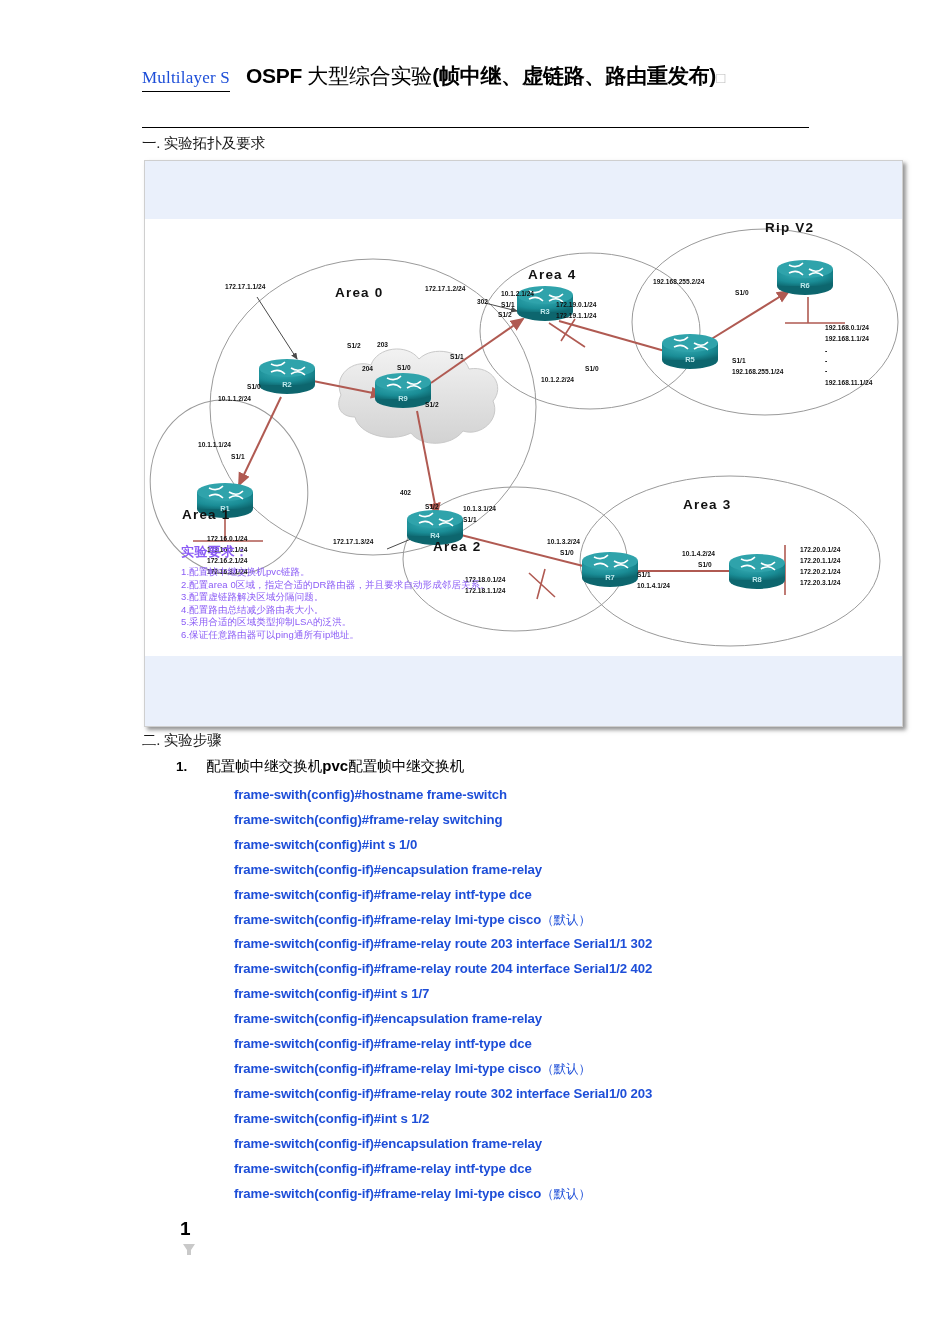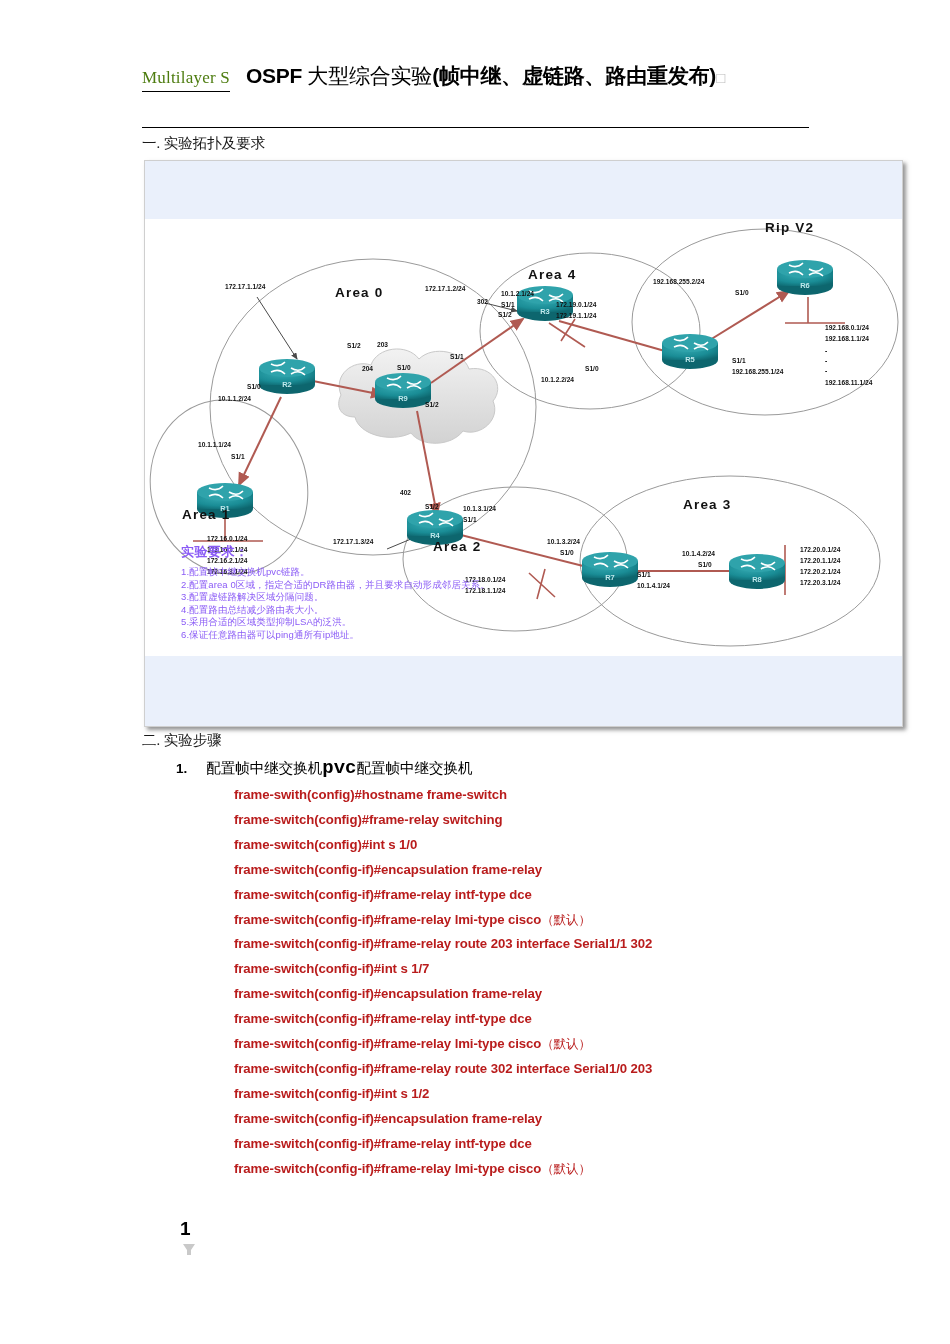--- a/index.html
+++ b/index.html
@@ -32,21 +32,21 @@
     left: 142px;
     top: 62px;
     width: 700px;
     height: 40px;
     display: flex;
     align-items: baseline;
   }
   .title-prefix {
     font-family: "Liberation Serif", serif;
     font-size: 17px;
-    color: #4d7c0f;
+    color: #1d4ed8;
     border-bottom: 1.5px solid #000;
     padding-bottom: 3px;
     letter-spacing: 0.2px;
     white-space: nowrap;
   }
   .title-main {
     font-family: "Liberation Sans", sans-serif;
     font-size: 21px;
     font-weight: bold;
     margin-left: 16px;
@@ -146,39 +146,39 @@
     top: 757px;
     font-size: 14.5px;
     white-space: nowrap;
   }
   .step-num-row b {
     font-family: "Liberation Sans", sans-serif;
     font-size: 13.5px;
   }
   .step-num-row .gap { display: inline-block; width: 19px; }
   .step-num-row .mono-b {
-    font-family: Liberation Mono, monospace;
+    font-family: Liberation Sans, sans-serif;
     font-weight: bold;
-    font-size: 19px;
+    font-size: 15px;
   }
 
   .cli-list {
     position: absolute;
     left: 234px;
     top: 783px;
     width: 640px;
   }
   .cli-line {
     font-family: "Liberation Sans", sans-serif;
     font-weight: bold;
     font-size: 13.2px;
     line-height: 24.9px;
     white-space: nowrap;
     letter-spacing: -0.1px;
-    color: #b91c1c;
+    color: #1d4ed8;
   }
   .cli-line .cn-note {
     font-family: Liberation Serif, serif;
     font-weight: normal;
     font-size: 12.5px;
   }
 
   
   .page-num {
     position: absolute;
@@ -453,20 +453,21 @@
   </div>
 
   <div class="cli-list" id="cli-list">
       <div class="cli-line">frame-swith(config)#hostname frame-switch</div>
       <div class="cli-line">frame-switch(config)#frame-relay switching</div>
       <div class="cli-line">frame-switch(config)#int s 1/0</div>
       <div class="cli-line">frame-switch(config-if)#encapsulation frame-relay</div>
       <div class="cli-line">frame-switch(config-if)#frame-relay intf-type dce</div>
       <div class="cli-line"><span>frame-switch(config-if)#frame-relay lmi-type cisco</span><span class="cn-note">（默认）</span></div>
       <div class="cli-line">frame-switch(config-if)#frame-relay route 203 interface Serial1/1 302</div>
+      <div class="cli-line">frame-switch(config-if)#frame-relay route 204 interface Serial1/2 402</div>
       <div class="cli-line">frame-switch(config-if)#int s 1/7</div>
       <div class="cli-line">frame-switch(config-if)#encapsulation frame-relay</div>
       <div class="cli-line">frame-switch(config-if)#frame-relay intf-type dce</div>
       <div class="cli-line"><span>frame-switch(config-if)#frame-relay lmi-type cisco</span><span class="cn-note">（默认）</span></div>
       <div class="cli-line">frame-switch(config-if)#frame-relay route 302 interface Serial1/0 203</div>
       <div class="cli-line">frame-switch(config-if)#int s 1/2</div>
       <div class="cli-line">frame-switch(config-if)#encapsulation frame-relay</div>
       <div class="cli-line">frame-switch(config-if)#frame-relay intf-type dce</div>
       <div class="cli-line"><span>frame-switch(config-if)#frame-relay lmi-type cisco</span><span class="cn-note">（默认）</span></div>
     </div>

